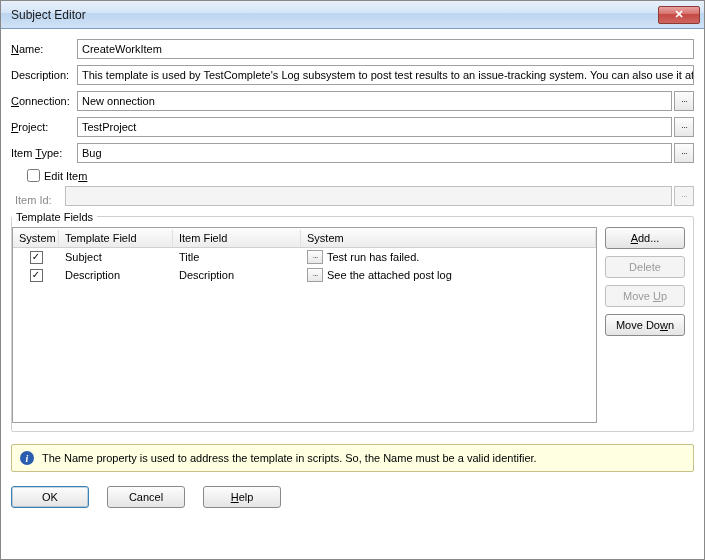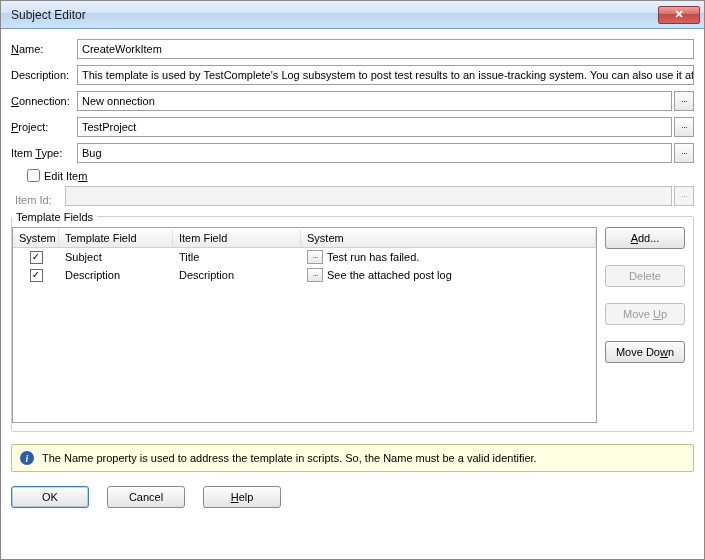--- a/index.html
+++ b/index.html
@@ -200,21 +200,21 @@
     font-size: 8px;
     letter-spacing: -1px;
     color: #555;
     margin-right: 4px;
     flex-shrink: 0;
   }
   .btn-col {
     width: 80px;
     display: flex;
     flex-direction: column;
-    gap: 16px;
+    gap: 7px;
   }
   .btn {
     height: 22px;
     border: 1px solid #8a8a8a;
     background: linear-gradient(to bottom, #fdfdfd, #e4e4e4);
     border-radius: 3px;
     font-family: inherit;
     font-size: 11px;
     cursor: pointer;
     padding: 0;

